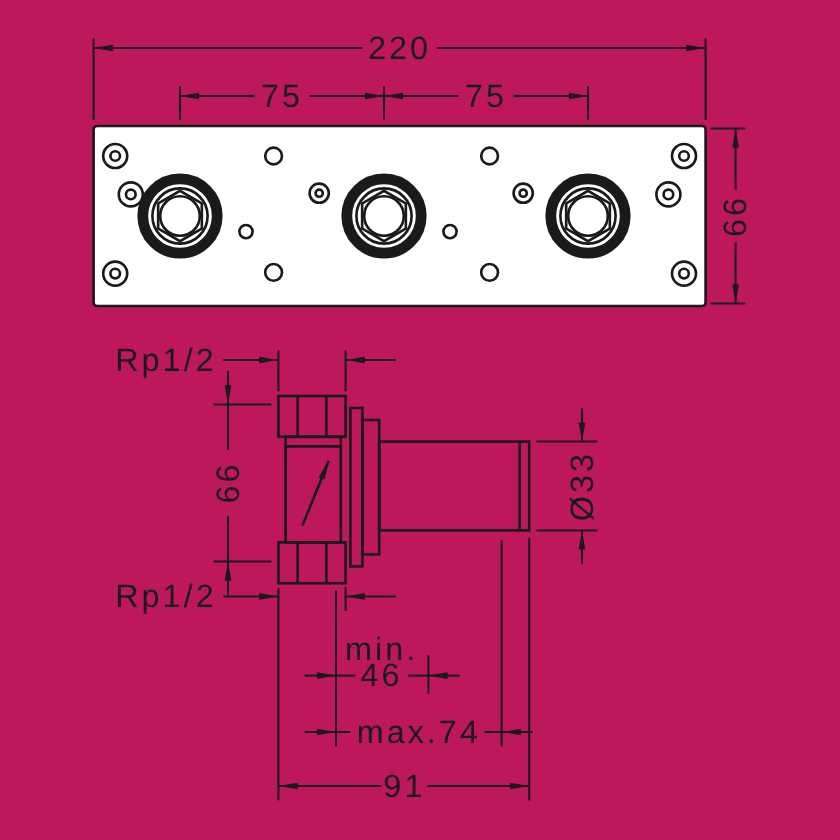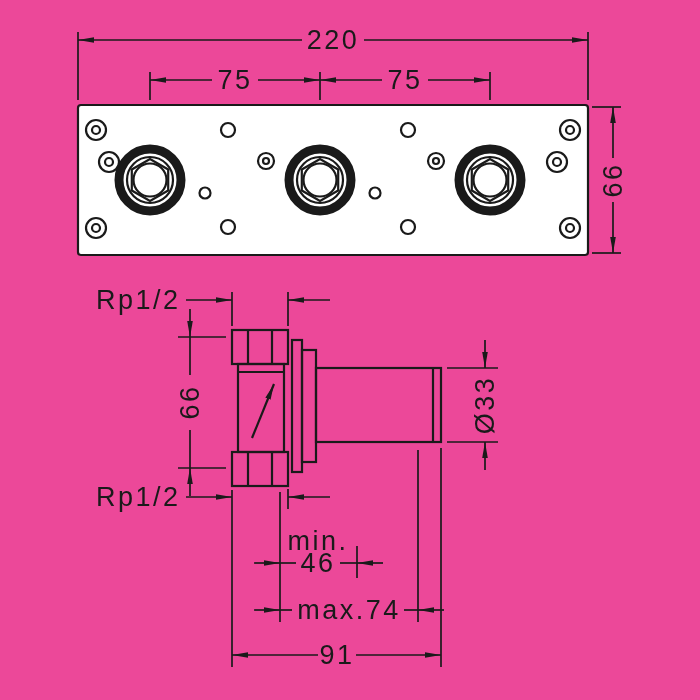--- a/index.html
+++ b/index.html
@@ -1,16 +1,16 @@
 <!DOCTYPE html>
 <html><head>
 <meta charset="utf-8">
 <style>
   html,body{margin:0;padding:0;background:#ffffff;}
-  .stage{width:700px;height:700px;background:#ec4899;overflow:hidden;}
+  .stage{width:700px;height:700px;background:#be185d;overflow:hidden;}
   svg{display:block;}
   .obj rect,.obj circle,.obj polygon,.obj line,.obj path{stroke:#1a1a1a;fill:none;stroke-width:2.2;}
   .obj rect.plate{fill:#ffffff;}
   .obj circle.ring{stroke-width:9;}
   .dims line{stroke:#1a1a1a;stroke-width:1.7;fill:none;}
   text.dimtxt{font-family:"Liberation Sans","DejaVu Sans",sans-serif;font-size:27px;
     letter-spacing:2.5px;fill:#1a1a1a;stroke:none;}
   #arr path{fill:#1a1a1a;stroke:none;}
 </style>
 </head>

